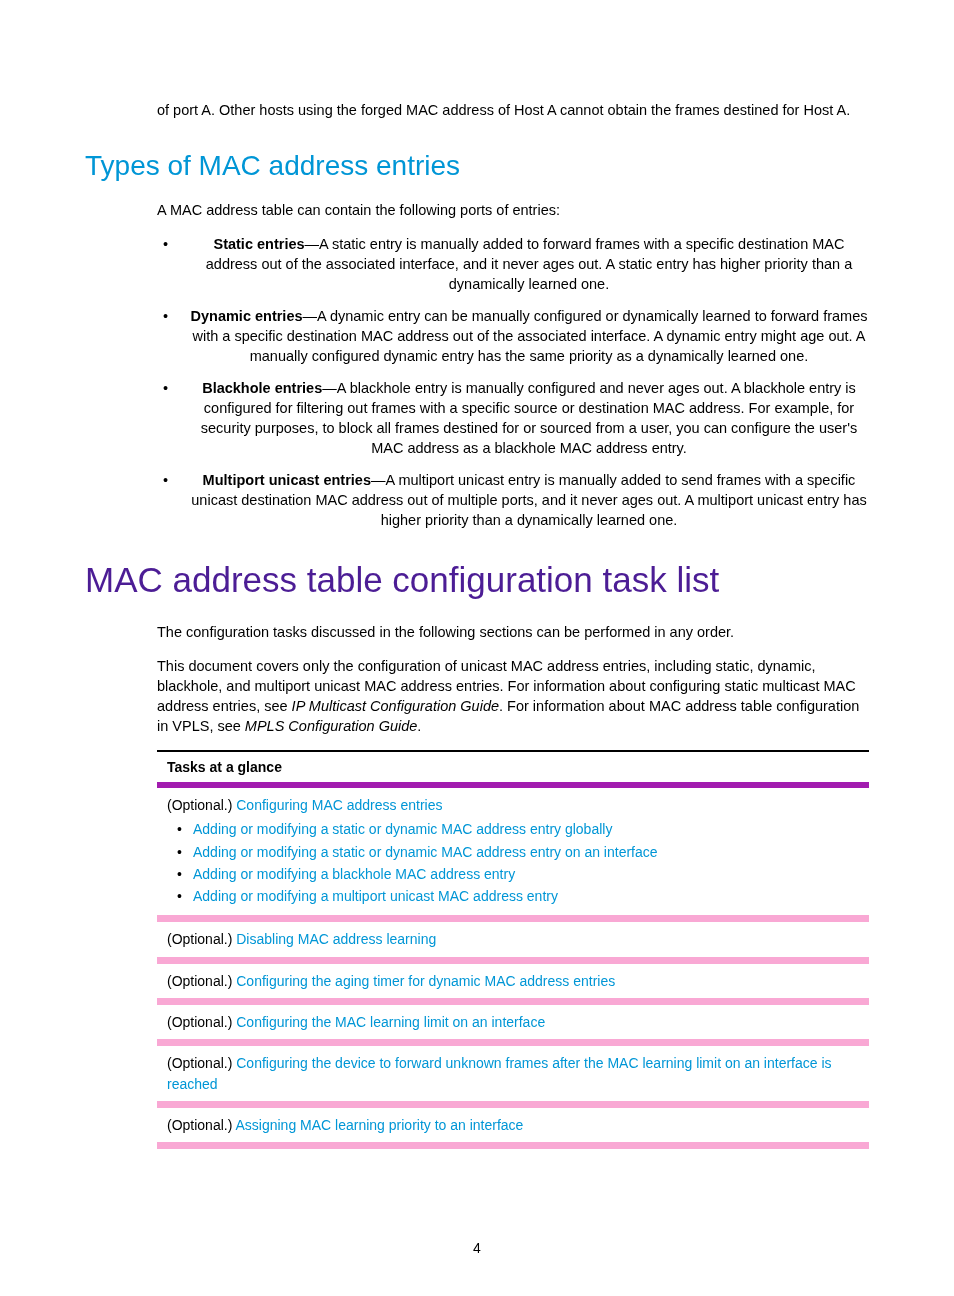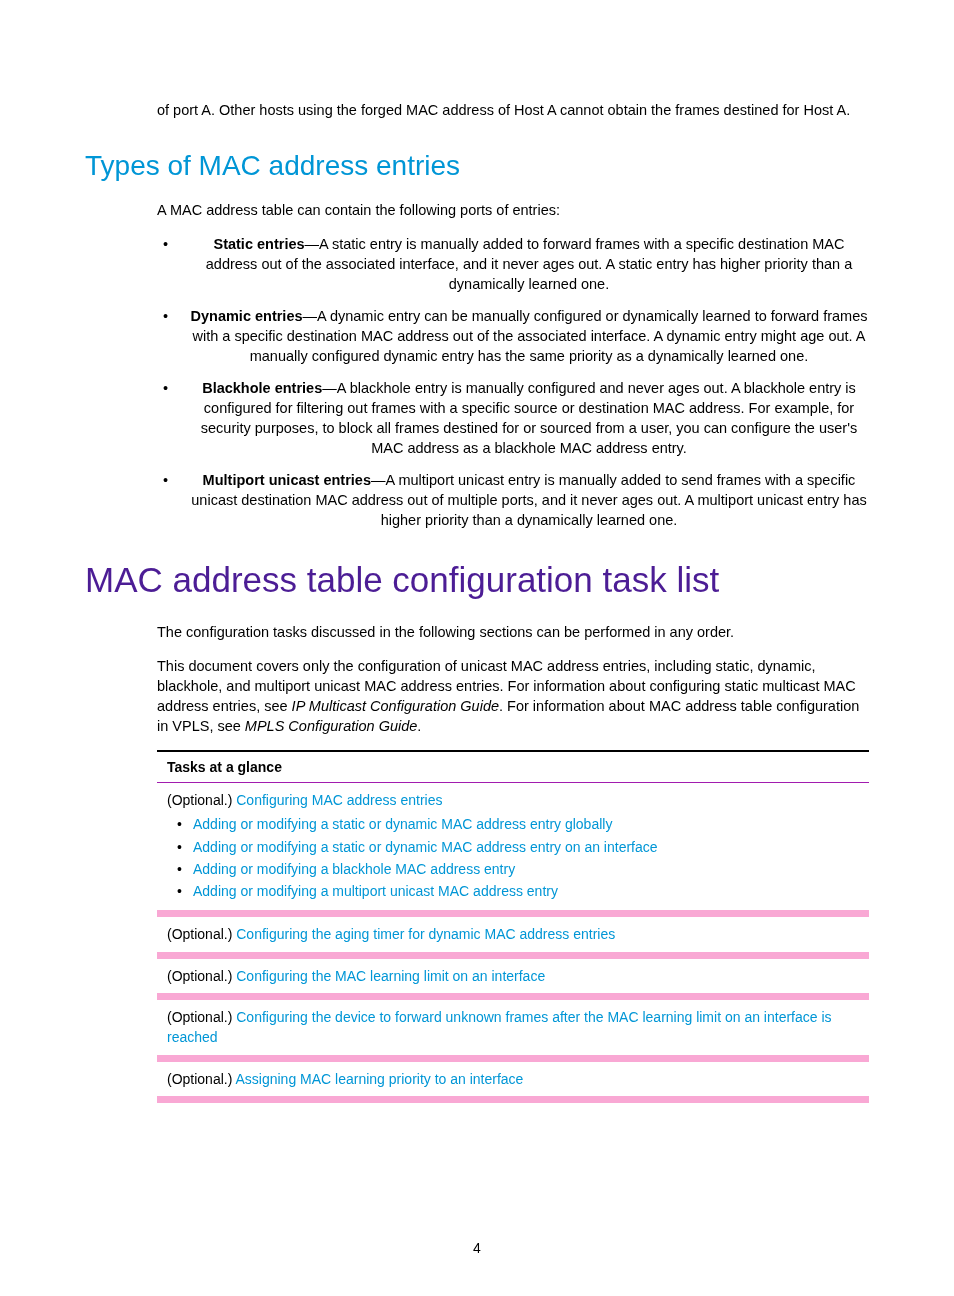--- a/index.html
+++ b/index.html
@@ -64,21 +64,21 @@
     width: 100%;
     border-collapse: collapse;
     font-size: 14px;
     margin-top: 8px;
   }
   table.tasks th {
     text-align: left;
     font-weight: bold;
     padding: 7px 10px;
     border-top: 2px solid #000;
-    border-bottom: 1px solid #a21caf;
+    border-bottom: 6px solid #a21caf;
     font-size: 14px;
   }
   table.tasks td {
     padding: 7px 10px 7px 10px;
     border-bottom: 7px solid #f9a8d4;
     line-height: 1.45;
     vertical-align: top;
   }
   ul.sub {
     list-style: none;
@@ -159,20 +159,25 @@
             <ul class="sub">
               <li><span class="link">Adding or modifying a static or dynamic MAC address entry globally</span></li>
               <li><span class="link">Adding or modifying a static or dynamic MAC address entry on an interface</span></li>
               <li><span class="link">Adding or modifying a blackhole MAC address entry</span></li>
               <li><span class="link">Adding or modifying a multiport unicast MAC address entry</span></li>
             </ul>
           </td>
         </tr>
         <tr>
           <td>
+            <span>(Optional.) </span><span class="link">Disabling MAC address learning</span>
+          </td>
+        </tr>
+        <tr>
+          <td>
             <span>(Optional.) </span><span class="link">Configuring the aging timer for dynamic MAC address entries</span>
           </td>
         </tr>
         <tr>
           <td>
             <span>(Optional.) </span><span class="link">Configuring the MAC learning limit on an interface</span>
           </td>
         </tr>
         <tr>
           <td>

